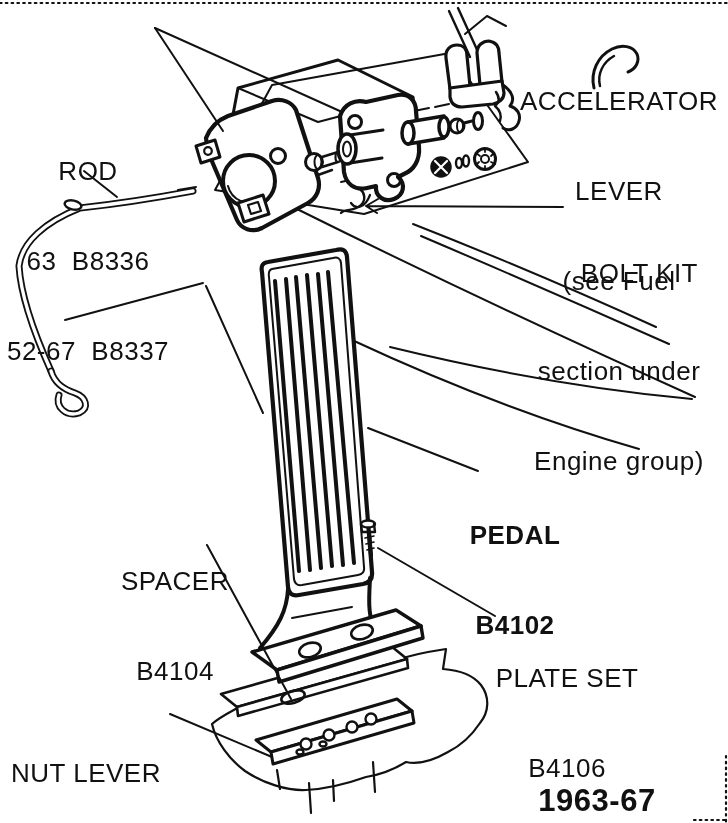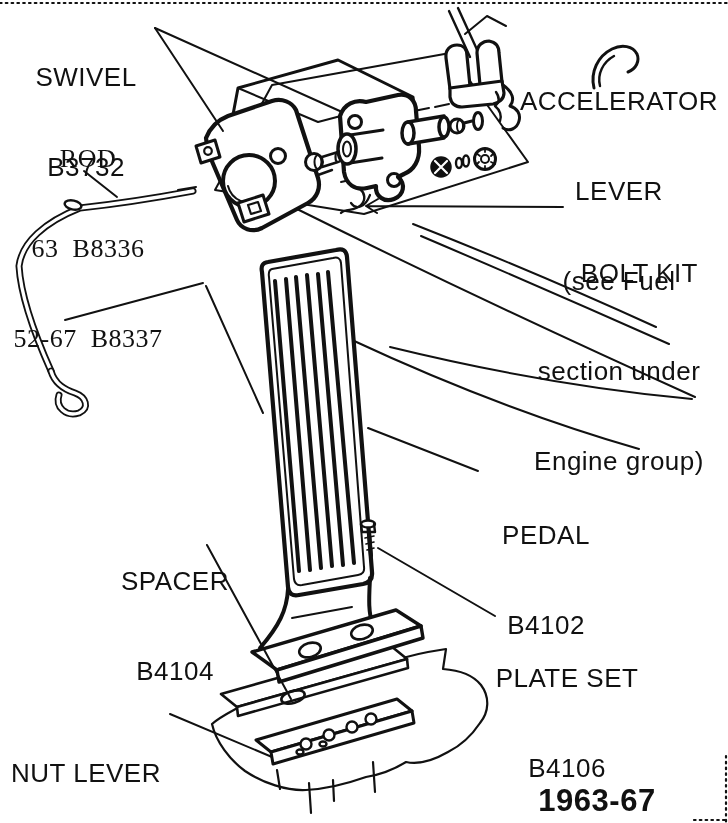--- a/index.html
+++ b/index.html
@@ -196,44 +196,40 @@
       <path d="M84,171 L117,197"></path>
       <path d="M465,34 L487,16 L506,26"></path>
       <path d="M563,207 L366,206 M366,206 L378,199 M366,206 L377,213"></path>
       <path d="M368,428 L478,471"></path>
       <path d="M207,545 L291,699"></path>
       <path d="M378,548 L495,616"></path>
       <path d="M170,714 L272,757"></path>
     </g>
   </svg>
 
-  <div class="lbl" style="left:18px;top:2px;width:136px;">
-    <div>SWIVEL</div>
-    <div>B3732</div>
-  </div>
-
-  <div class="lbl" style="left:0px;top:84px;width:176px;font-family:Liberation Serif, serif;">
+
+  <div class="lbl" style="left:0px;top:96px;width:176px;">
     <div>ROD</div>
     <div>63  B8336</div>
     <div>52-67  B8337</div>
   </div>
 
   <div class="lbl" style="left:507px;top:26px;width:224px;">
     <div>ACCELERATOR</div>
     <div>LEVER</div>
     <div>(see Fuel</div>
     <div>section under</div>
     <div>Engine group)</div>
   </div>
 
   <div class="lbl" style="left:528px;top:198px;width:170px;text-align:right;">
     <div>BOLT KIT</div>
   </div>
 
-  <div class="lbl" style="left:481px;top:460px;width:130px;">
+  <div class="lbl" style="left:450px;top:460px;width:130px;font-weight:bold;">
     <div>PEDAL</div>
     <div>B4102</div>
   </div>
 
   <div class="lbl" style="left:110px;top:506px;width:130px;">
     <div>SPACER</div>
     <div>B4104</div>
   </div>
 
   <div class="lbl" style="left:490px;top:603px;width:154px;">

